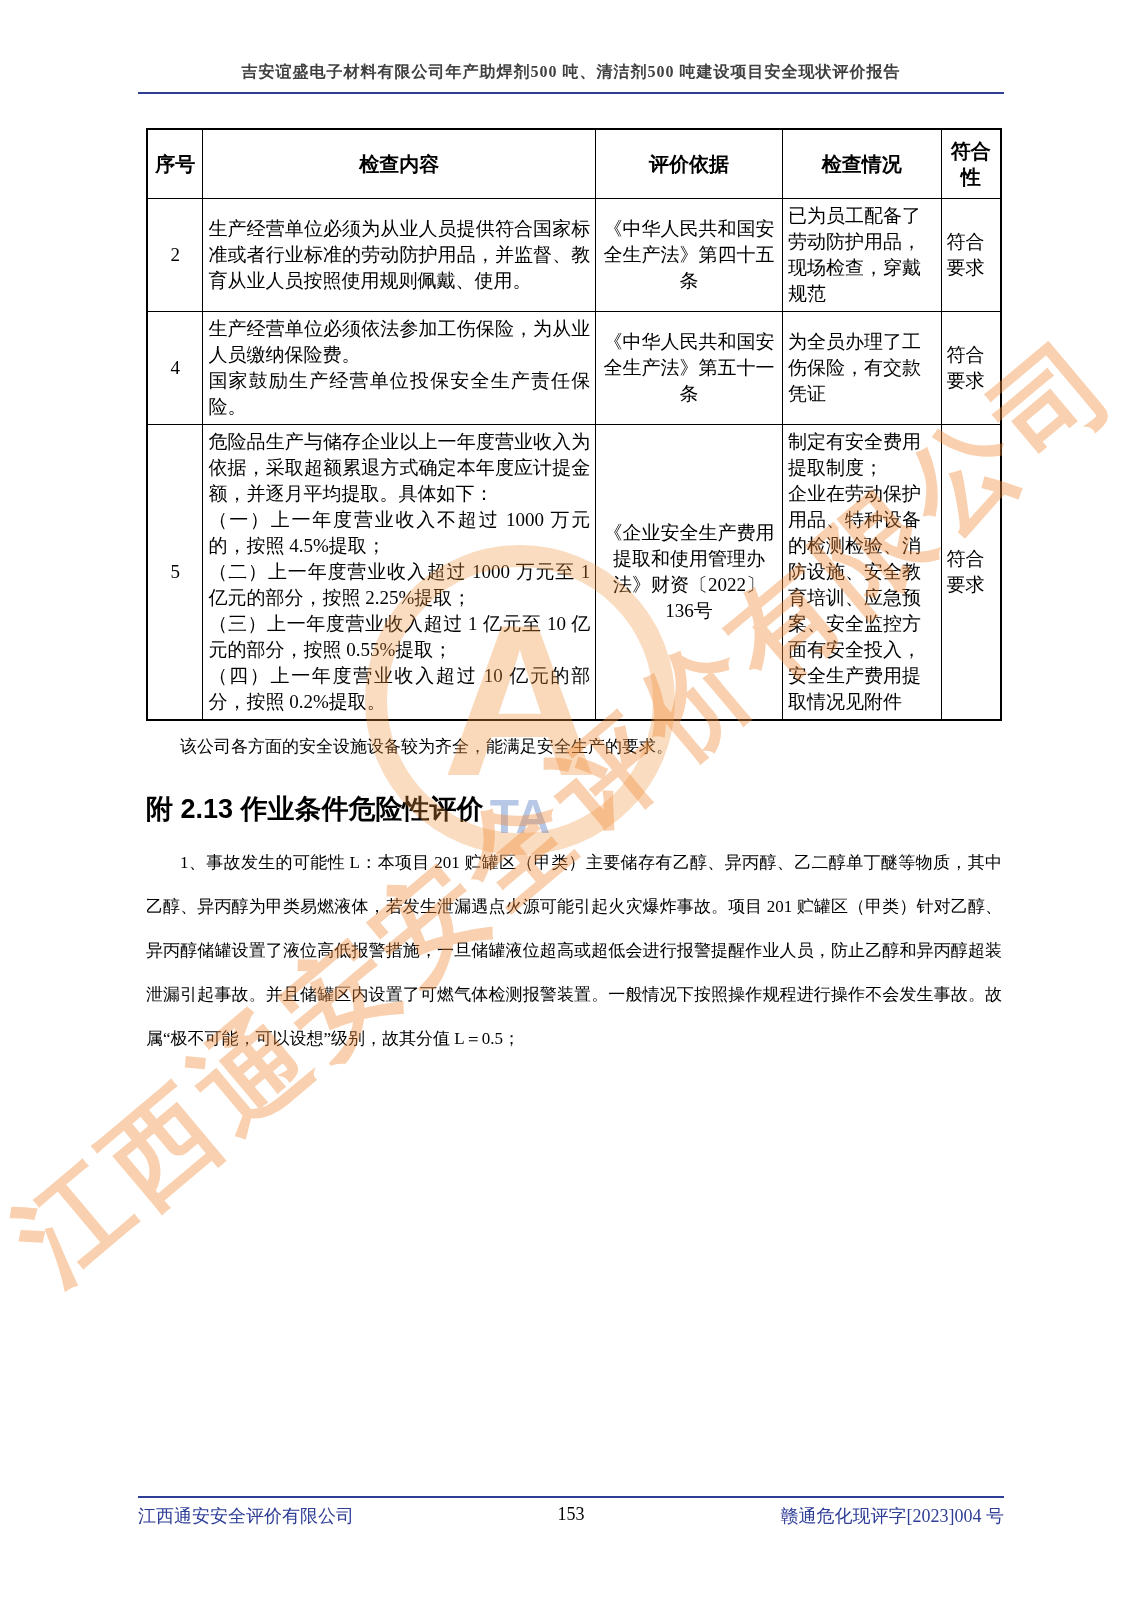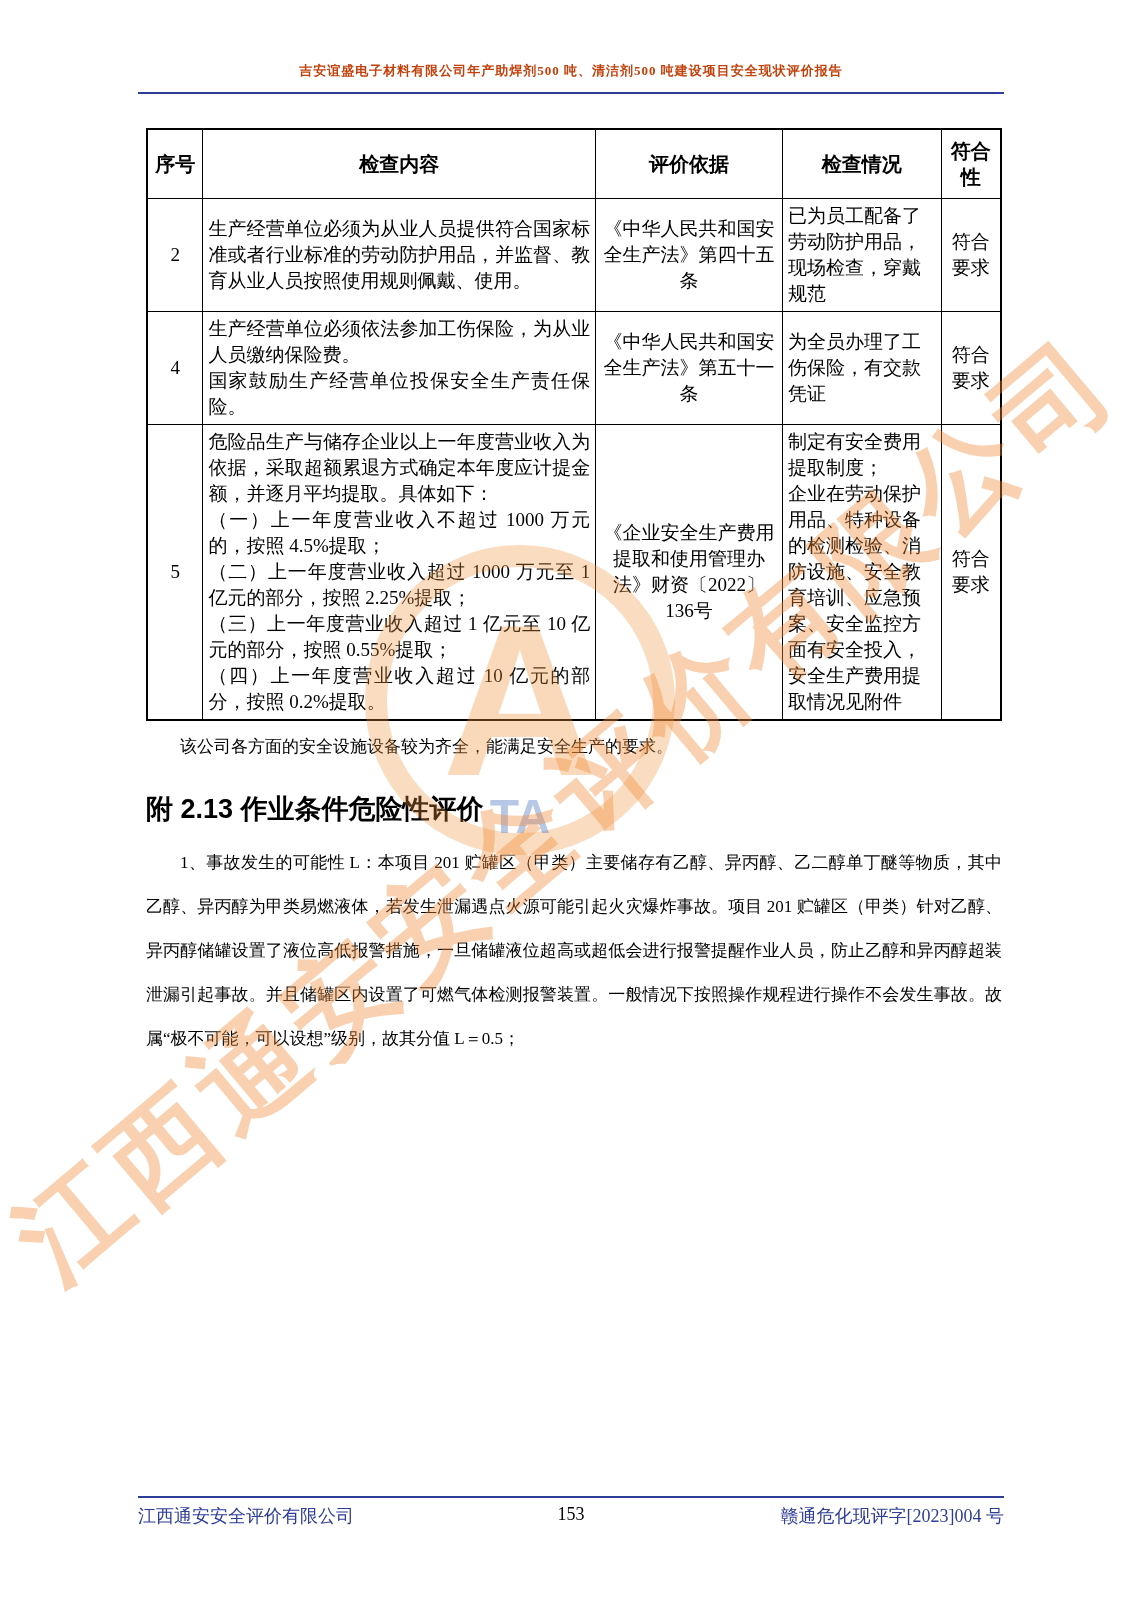--- a/index.html
+++ b/index.html
@@ -47,22 +47,22 @@
   .wm-red {
     position: absolute; left: 368px; top: 998px;
     font-family: "Liberation Sans", sans-serif;
     font-weight: bold; font-size: 86px; letter-spacing: 10px;
     color: rgba(210,48,38,0.55);
   }
 
   
   .header-title {
     position: absolute; top: 62px; left: 138px; width: 866px;
-    text-align: center; font-size: 13px; letter-spacing: 1px;
-    color: #c2410c; font-weight: bold;
+    text-align: center; font-size: 16px; letter-spacing: 1px;
+    color: #404040; font-weight: bold;
     z-index: 2;
   }
   .header-rule {
     position: absolute; top: 92px; left: 138px; width: 866px;
     border-top: 2px solid #2e3d96; z-index: 2;
   }
   .footer-rule {
     position: absolute; top: 1496px; left: 138px; width: 866px;
     border-top: 2px solid #2e3d96; z-index: 2;
   }
@@ -95,21 +95,21 @@
     vertical-align: middle;
   }
   .check-table th {
     font-weight: bold; text-align: center; font-size: 20px;
     padding: 8px 2px;
   }
   .c-no  { text-align: center; }
   .c-content { text-align: justify; vertical-align: top; }
   .c-basis { text-align: center; }
   .c-situation { text-align: left; vertical-align: top; }
-  .c-ok { text-align: center; padding: 2px; }
+  .c-ok { text-align: left; padding: 2px; }
   .pre { white-space: pre-line; }
 
   .body-p {
     font-size: 17px; line-height: 44px;
     text-indent: 2em; text-align: justify;
     margin-top: 4px;
   }
   .section-heading {
     font-family: "Liberation Sans", sans-serif;
     font-size: 27px; font-weight: bold;

